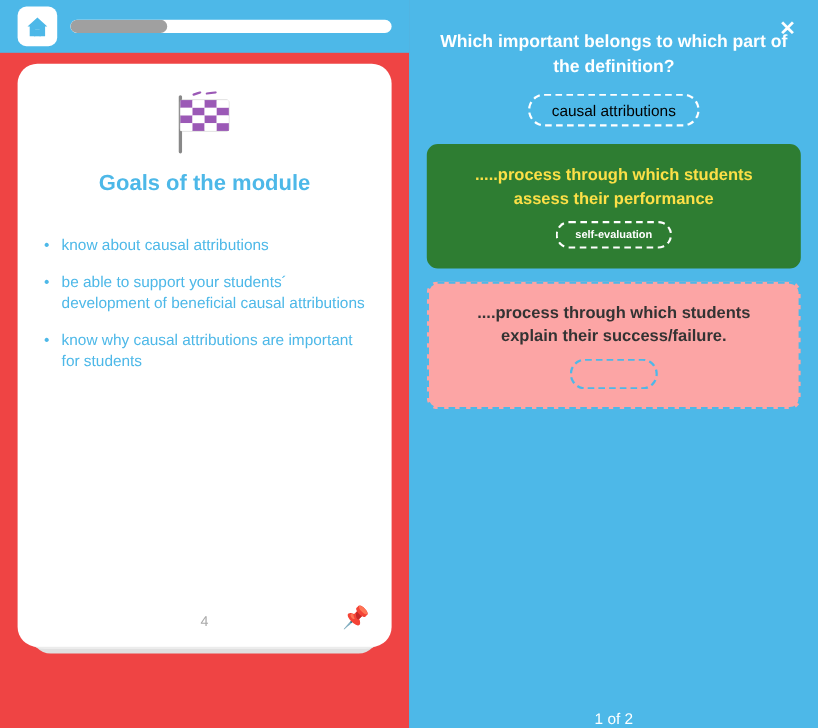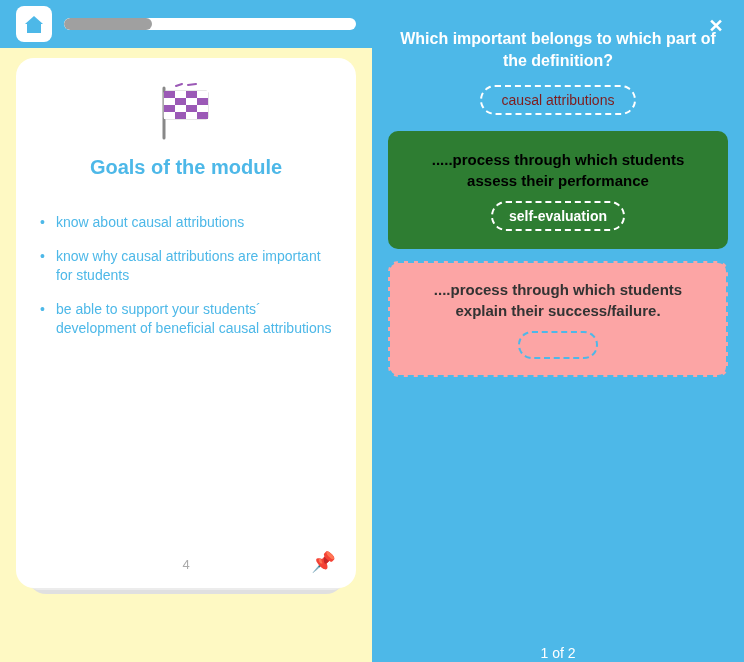--- a/index.html
+++ b/index.html
@@ -9,21 +9,21 @@
       display: flex;
       font-family: Arial, sans-serif;
       background: #4db8e8;
       overflow: hidden;
     }
 
     
     .left-panel {
       width: 372px;
       height: 662px;
-      background: #fef9c3;
+      background: #ef4444;
       display: flex;
       flex-direction: column;
       align-items: center;
       padding: 0;
       position: relative;
     }
 
     .top-bar {
       width: 100%;
       height: 48px;
@@ -199,21 +199,21 @@
       text-align: center;
       font-weight: bold;
       margin-bottom: 12px;
       line-height: 1.4;
       padding-top: 8px;
     }
 
     .term-badge {
       border: 2px dashed white;
       border-radius: 20px;
-      color: #7f1d1d;
+      color: #000000;
       padding: 5px 20px;
       font-size: 14px;
       margin-bottom: 16px;
     }
 
     .answer-card {
       width: 100%;
       border-radius: 10px;
       padding: 16px;
       margin-bottom: 12px;
@@ -231,34 +231,34 @@
 
     .answer-card-text {
       font-size: 15px;
       font-weight: bold;
       text-align: center;
       margin-bottom: 10px;
       line-height: 1.4;
     }
 
     .answer-card.correct .answer-card-text {
-      color: #000000;
+      color: #fde047;
     }
 
     .answer-card.neutral .answer-card-text {
       color: #333;
     }
 
     .answer-sub-badge {
       display: block;
       margin: 0 auto;
       text-align: center;
       padding: 5px 16px;
       border-radius: 16px;
-      font-size: 14px;
+      font-size: 10px;
       font-weight: bold;
       width: fit-content;
     }
 
     .answer-card.correct .answer-sub-badge {
       border: 2px dashed white;
       color: white;
       background: transparent;
     }
 
@@ -330,22 +330,22 @@
 
           <line x1="30" y1="3" x2="36" y2="1" stroke="#9b59b6" stroke-width="2" stroke-linecap="round"></line>
           <line x1="42" y1="2" x2="50" y2="1" stroke="#9b59b6" stroke-width="2" stroke-linecap="round"></line>
         </svg>
       </div>
 
       <div class="card-title">Goals of the module</div>
 
       <ul class="card-list">
         <li>know about causal attributions</li>
+        <li>be able to support your students´ development of beneficial causal attributions</li>
         <li>know why causal attributions are important for students</li>
-        <li>be able to support your students´ development of beneficial causal attributions</li>
       </ul>
 
       <span class="card-page-num">4</span>
       <span class="pin-icon">📌</span>
     </div>
   </div>
 </div>
 
 <div class="right-panel">
   <div class="close-btn">✕</div>

